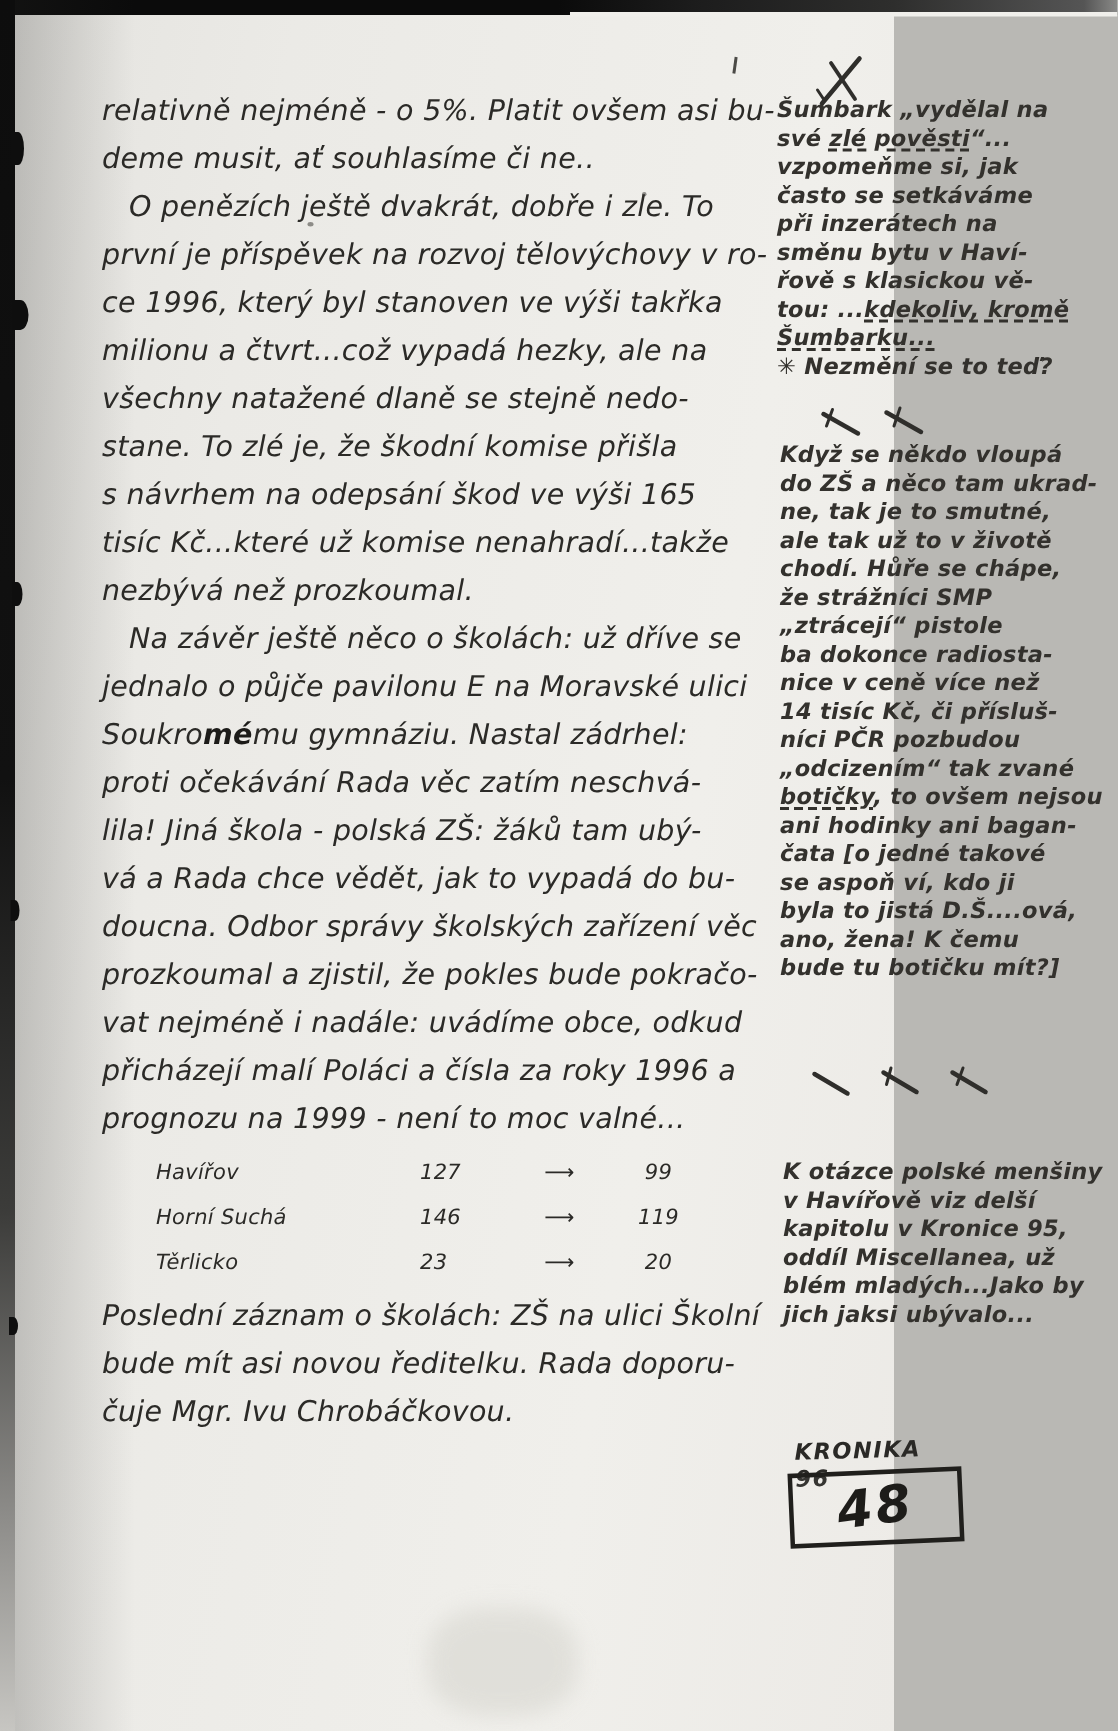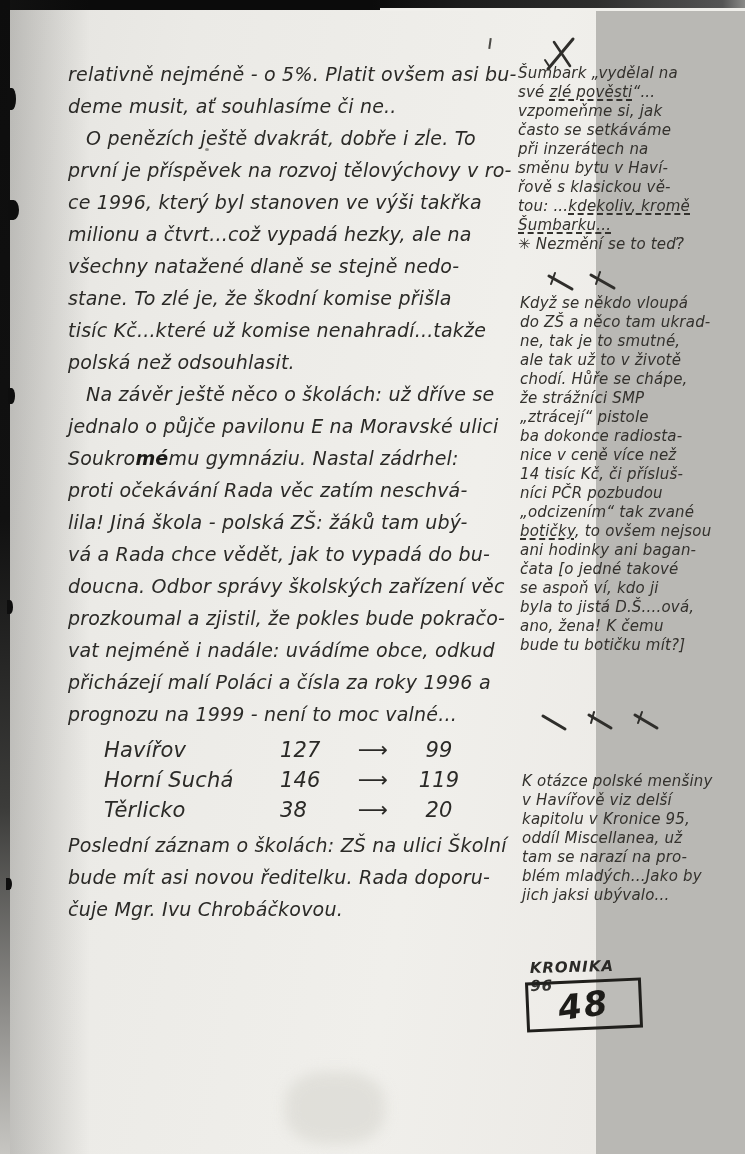--- a/index.html
+++ b/index.html
@@ -22,31 +22,31 @@
   .stray-mark{position:absolute;width:2px;height:11px;background:#4b4a46;transform:rotate(8deg);}
 
   
   .hand{font-style:italic;letter-spacing:.2px;}
   .main-text{position:absolute;left:68px;top:58px;width:462px;
              font-size:19px;line-height:32px;color:#2b2a27;}
   .tline{height:32px;white-space:nowrap;}
   .ifirst .tline:first-child{padding-left:18px;}
   .bold-seg{font-weight:bold;color:#1c1b18;text-align:right;}
 
-  .enroll-table{margin:5px 0 4px 36px;font-size:21px;}
+  .enroll-table{margin:5px 0 4px 36px;font-size:14px;}
   .trow{display:flex;height:30px;line-height:30px;white-space:nowrap;}
   .tcell-place{width:176px;}
   .tcell-from{width:66px;text-align:left;}
   .tcell-arrow{width:54px;text-align:center;font-style:normal;}
   .tcell-to{width:70px;padding-left:4px;text-align:center;}
 
   
   .margin-col{position:absolute;left:514px;top:0;width:230px;color:#33312d;}
   .mnote{position:absolute;font-size:15px;line-height:19px;letter-spacing:.2px;}
-  .mline{height:19px;white-space:nowrap;}
+  .mline{height:19px;white-space:nowrap;font-weight:bold;}
   .u{text-decoration:underline;text-decoration-style:dashed;
      text-decoration-thickness:1.6px;text-underline-offset:2px;}
   .marks-row{position:absolute;display:flex;}
   .mark-svg{display:block;}
 
   
   .kronika-label{position:absolute;left:530px;top:958px;font-size:15px;font-weight:bold;
                  font-style:italic;letter-spacing:1px;transform:rotate(-1.5deg);color:#2a2926;}
   .page-box{position:absolute;left:526px;top:980px;width:110px;height:44px;
             border:3px solid #201f1c;transform:rotate(-2.5deg);
@@ -80,22 +80,23 @@
         <div class="tline">deme musit, ať souhlasíme či ne..</div>
       </div>
     <div class="ifirst">
 
     <div class="tline">O penězích ještě dvakrát, dobře i zle. To</div>
         <div class="tline">první je příspěvek na rozvoj tělovýchovy v ro-</div>
         <div class="tline">ce 1996, který byl stanoven ve výši takřka</div>
         <div class="tline">milionu a čtvrt...což vypadá hezky, ale na</div>
         <div class="tline">všechny natažené dlaně se stejně nedo-</div>
         <div class="tline">stane. To zlé je, že škodní komise přišla</div>
+        <div class="tline">s návrhem na odepsání škod ve výši 165</div>
         <div class="tline">tisíc Kč...které už komise nenahradí...takže</div>
-        <div class="tline">polská než odsouhlasit.</div>
+        <div class="tline">nezbývá než prozkoumal.</div>
       </div>
     <div class="ifirst">
 
     <div class="tline">Na závěr ještě něco o školách: už dříve se</div>
         <div class="tline">jednalo o půjče pavilonu E na Moravské ulici</div>
       </div>
     <div class="tline">
       <span>Soukro</span><span class="bold-seg">mé</span><span>mu gymnáziu. Nastal zádrhel:</span>
     </div>
     <div>
@@ -119,21 +120,21 @@
         <span class="tcell-to">99</span>
       </div>
         <div class="trow">
         <span class="tcell-place">Horní Suchá</span>
         <span class="tcell-from">146</span>
         <span class="tcell-arrow">⟶</span>
         <span class="tcell-to">119</span>
       </div>
         <div class="trow">
         <span class="tcell-place">Těrlicko</span>
-        <span class="tcell-from">38</span>
+        <span class="tcell-from">23</span>
         <span class="tcell-arrow">⟶</span>
         <span class="tcell-to">20</span>
       </div>
       </div>
 
     <div>
 
     <div class="tline">Poslední záznam o školách: ZŠ na ulici Školní</div>
         <div class="tline">bude mít asi novou ředitelku. Rada doporu-</div>
         <div class="tline">čuje Mgr. Ivu Chrobáčkovou.</div>
@@ -213,21 +214,20 @@
         <line x1="10" y1="2" x2="6" y2="13" stroke="#2f2e2b" stroke-width="2" stroke-linecap="round"></line>
       </svg>
     </div>
 
     <div class="mnote" style="left:8px;top:772px;">
 
     <div class="mline">K otázce polské menšiny</div>
         <div class="mline">v Havířově viz delší</div>
         <div class="mline">kapitolu v Kronice 95,</div>
         <div class="mline">oddíl Miscellanea, už</div>
-        <div class="mline">tam se narazí na pro-</div>
         <div class="mline">blém mladých...Jako by</div>
         <div class="mline">jich jaksi ubývalo...</div>
       </div>
   </div>
 
   <div class="kronika-label hand">KRONIKA 96</div>
   <div class="page-box">
     <span class="page-num">48</span>
   </div>
 

